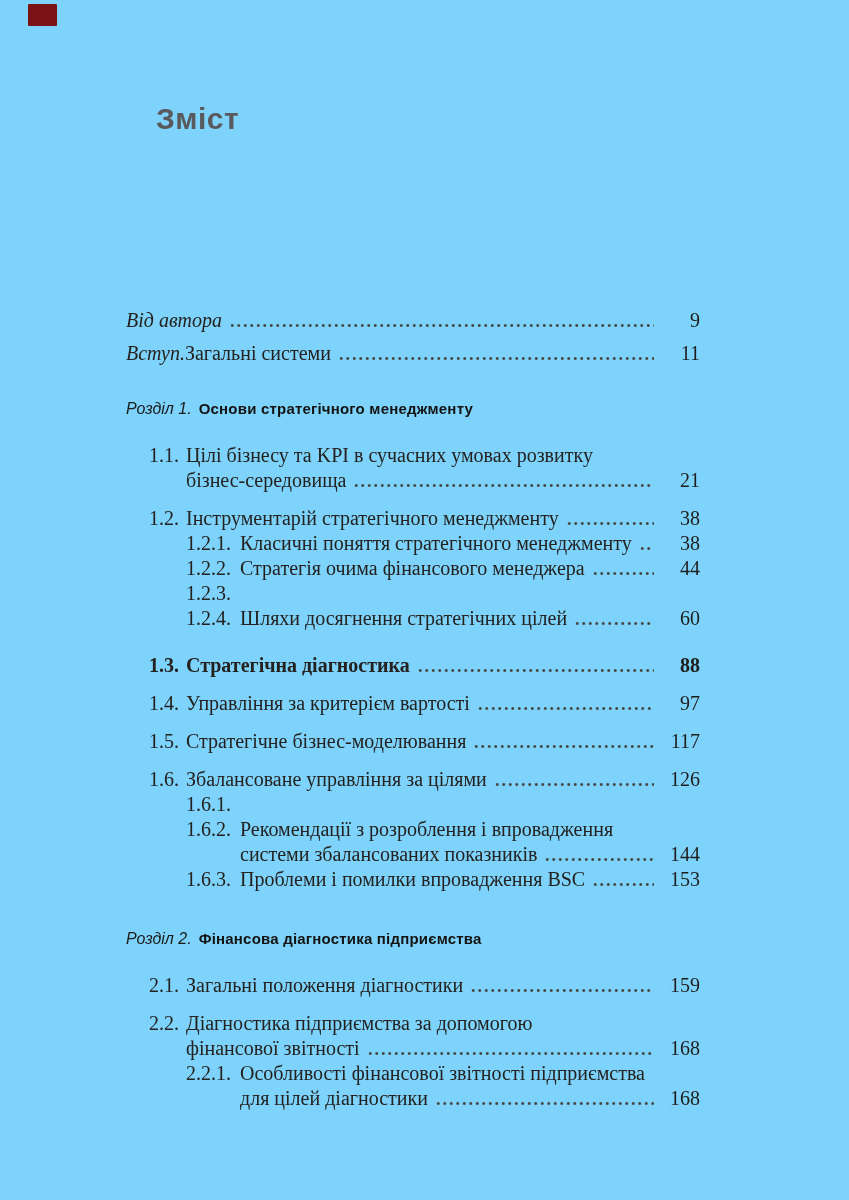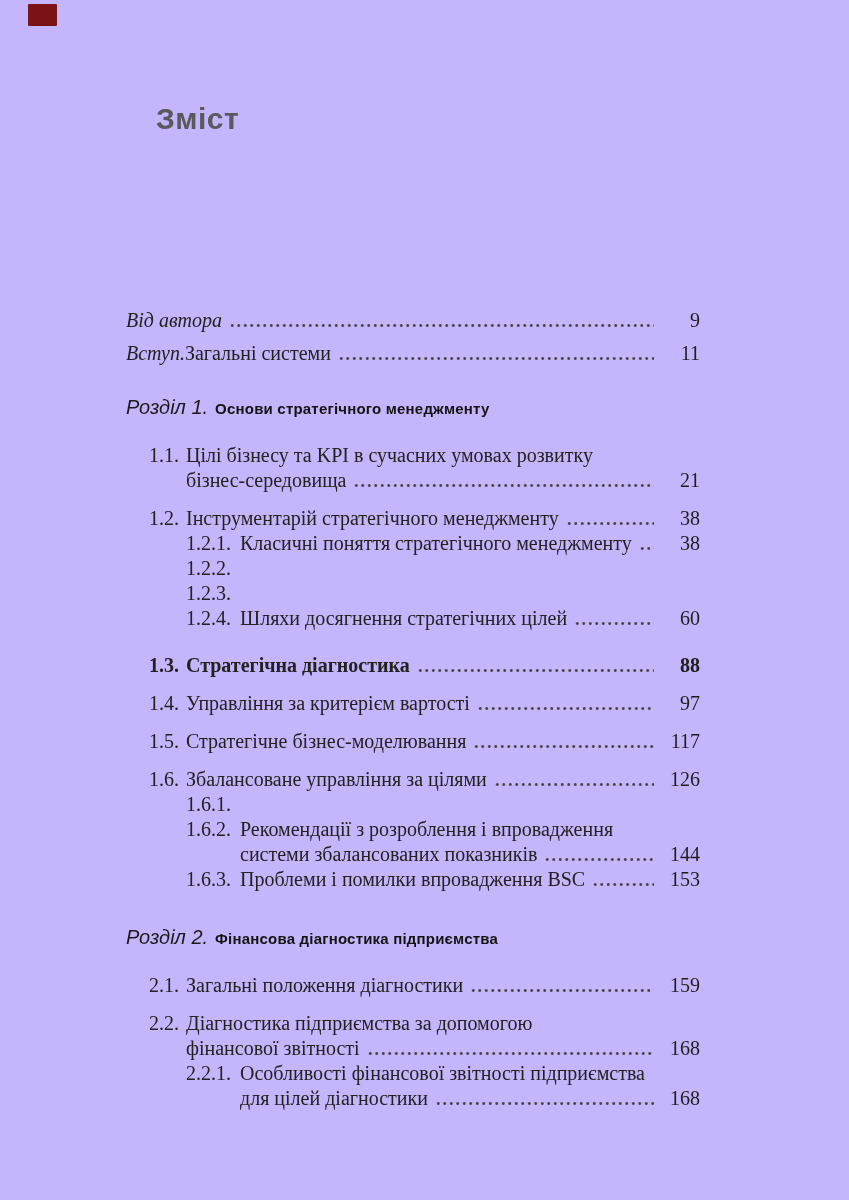--- a/index.html
+++ b/index.html
@@ -1,27 +1,27 @@
 <!DOCTYPE html>
 <html><head>
 <meta charset="utf-8">
 <style>
   html,body{margin:0;padding:0;background:#ffffff;}
-  .page{position:relative;width:849px;height:1200px;background:#c4b5fd;overflow:hidden;
+  .page{position:relative;width:849px;height:1200px;background:#7dd3fc;overflow:hidden;
         font-family:"Liberation Serif",serif;color:#24211f;}
   .thumb-tab{position:absolute;left:28px;top:4px;width:29px;height:22px;background:#7b1216;border-radius:1px;}
   .title{position:absolute;left:156px;top:104px;margin:0;
          font-family:"Liberation Sans",sans-serif;font-weight:700;font-size:30px;line-height:30px;
          color:#5a595d;letter-spacing:.5px;}
   .toc{position:absolute;left:126px;top:308px;width:574px;font-size:20px;}
   .row{margin-top:13px;}
   .toc > .row:first-child{margin-top:0;}
   .row.front{margin-top:8px;}
   .row.chapter{margin-top:27px;font-family:"Liberation Sans",sans-serif;line-height:28px;white-space:nowrap;}
-  .ch-num{font-style:italic;font-size:20px;color:#1c1b19;margin-right:7px;}
+  .ch-num{font-style:italic;font-size:16px;color:#1c1b19;margin-right:7px;}
   .ch-title{font-weight:700;font-size:15px;color:#141311;letter-spacing:.2px;}
   .row.item{display:flex;}
   .row.item.lvl1{margin-top:13px;padding-left:23px;}
   .row.item.lvl2{margin-top:0;padding-left:60px;}
   .row.lvl2 + .row.item.lvl1{margin-top:22px;font-weight:bold;}
   .row.lvl2 + .row.chapter{margin-top:31px;}
   .row.chapter + .row.item.lvl1{margin-top:20px;}
   .lvl1 > .num{width:37px;flex-shrink:0;}
   .lvl2 > .num{width:54px;flex-shrink:0;}
   .num{line-height:25px;}
@@ -84,20 +84,27 @@
         <div class="body">
           <div class="line">
             <span>Класичні поняття стратегічного менеджменту</span>
             <span class="leader"></span>
             <span class="pg">38</span>
           </div>
         </div>
       </div>
       <div class="row item lvl2">
         <span class="num">1.2.2.</span>
+        <div class="body">
+          <div class="line">
+            <span>Стратегія очима фінансового менеджера</span>
+            <span class="leader"></span>
+            <span class="pg">44</span>
+          </div>
+        </div>
       </div>
       <div class="row item lvl2">
         <span class="num">1.2.3.</span>
       </div>
       <div class="row item lvl2">
         <span class="num">1.2.4.</span>
         <div class="body">
           <div class="line">
             <span>Шляхи досягнення стратегічних цілей</span>
             <span class="leader"></span>

